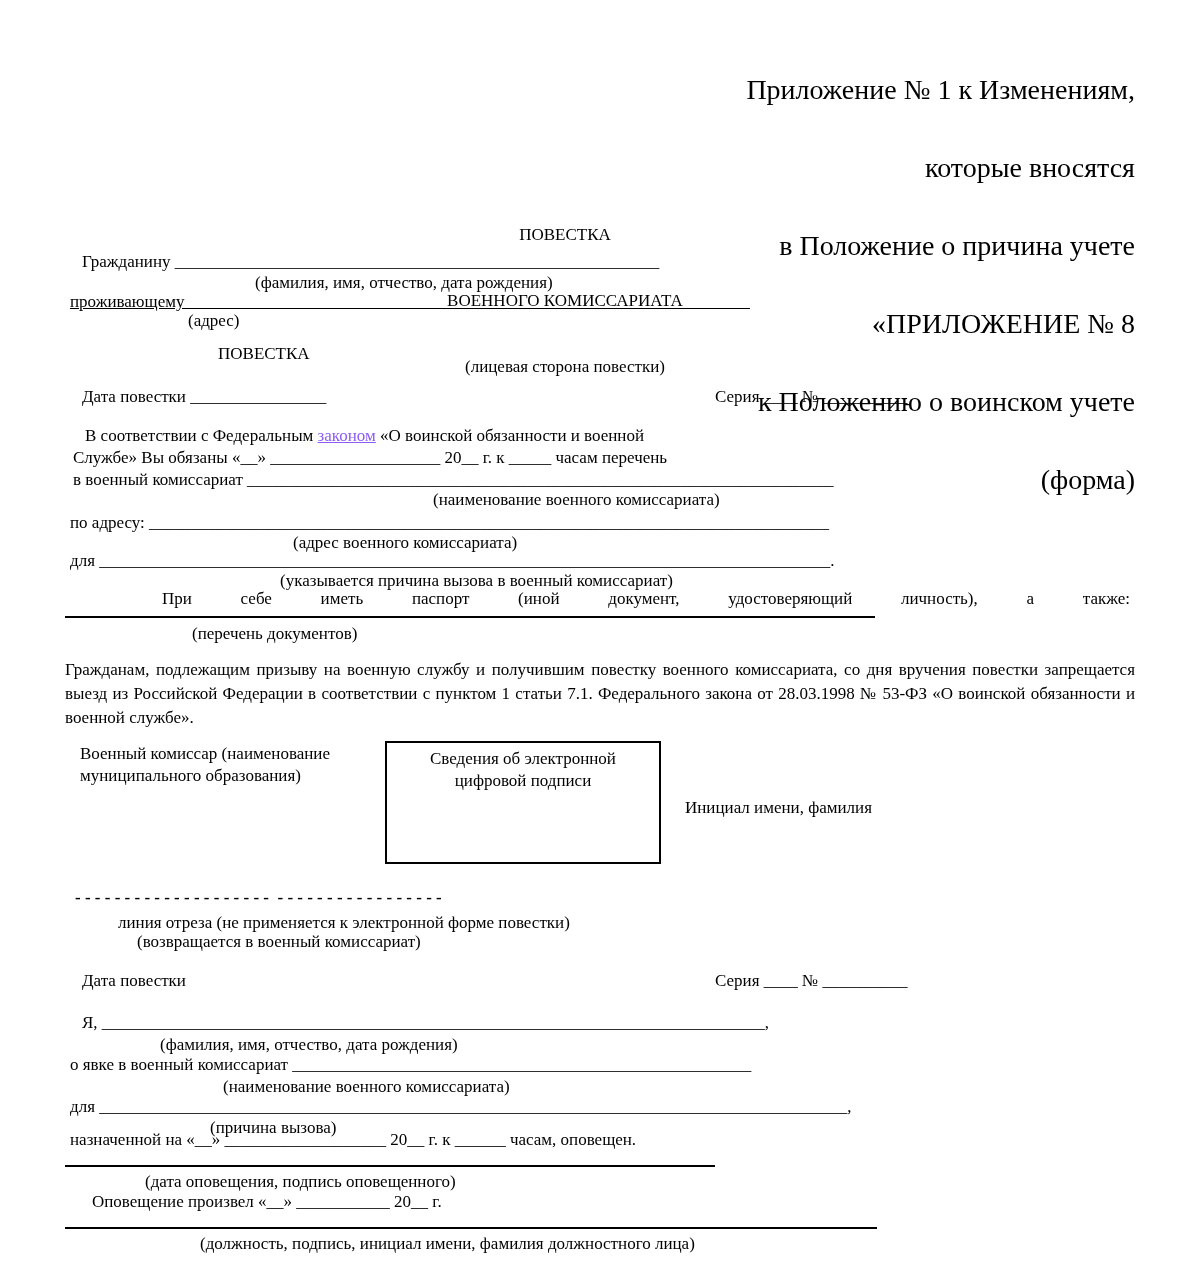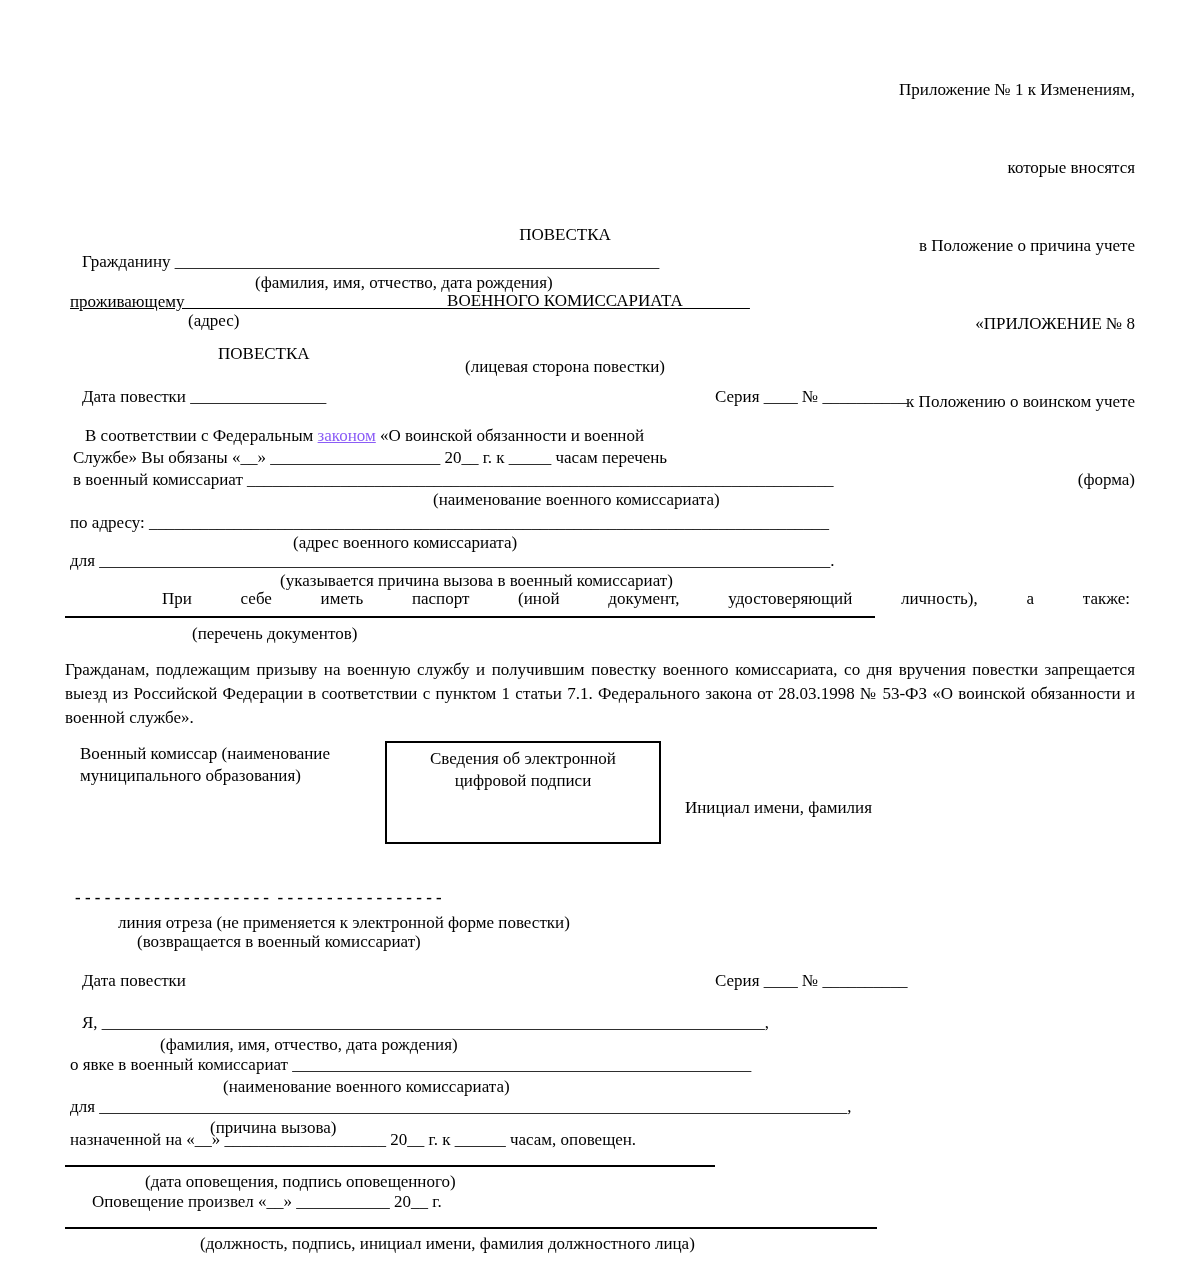--- a/index.html
+++ b/index.html
@@ -9,21 +9,21 @@
     height:1284px;
     background:#ffffff;
     color:#000;
     font-family:"Liberation Serif","DejaVu Serif",serif;
     font-size:17px;
     overflow:hidden;
   }
   .abs{position:absolute;white-space:pre;line-height:21px;}
   a.law-link{color:#8b5cf6;text-decoration:underline;cursor:pointer;}
 
-  #appendix-block{position:absolute;right:65px;top:25px;text-align:right;font-size:17px;line-height:26px;white-space:pre;}
+  #appendix-block{position:absolute;right:65px;top:25px;text-align:right;font-size:28px;line-height:26px;white-space:pre;}
   #title-block{position:absolute;left:65px;top:180px;width:1000px;text-align:center;line-height:22px;white-space:pre;}
 
   #citizen-line{left:82px;top:251px;}
   #citizen-hint{left:255px;top:272px;}
   #residing-line{left:70px;top:291px;text-decoration:underline;}
   #residing-hint{left:188px;top:310px;}
   #summons-subtitle{left:218px;top:343px;}
   #date-line-front{left:82px;top:386px;}
   #series-front{left:715px;top:386px;}
 
@@ -37,21 +37,21 @@
   #reason-hint{left:280px;top:570px;}
 
   #bring-line{position:absolute;left:162px;top:588px;width:968px;text-align:justify;text-align-last:justify;white-space:normal;line-height:21px;}
   .rule{position:absolute;border-top:2px solid #000;height:0;}
   #documents-rule{left:65px;top:616px;width:810px;}
   #documents-hint{left:192px;top:623px;}
 
   #ban-par{position:absolute;left:65px;top:658px;width:1070px;text-align:justify;white-space:normal;line-height:24px;}
 
   #commissar-label{left:80px;top:743px;white-space:pre-line;line-height:22px;}
-  #esign-box{position:absolute;left:385px;top:741px;width:276px;height:103px;border:2px solid #000;text-align:center;padding-top:5px;line-height:22px;white-space:pre-line;box-sizing:border-box;}
+  #esign-box{position:absolute;left:385px;top:741px;width:276px;height:123px;border:2px solid #000;text-align:center;padding-top:5px;line-height:22px;white-space:pre-line;box-sizing:border-box;}
   #initials-label{left:685px;top:797px;}
 
   #cut-dashes{left:75px;top:887px;font-weight:bold;}
   #cut-label1{left:118px;top:912px;}
   #cut-label2{left:137px;top:931px;}
 
   #date-label-stub{left:82px;top:970px;}
   #series-stub{left:715px;top:970px;}
 
   #i-line{left:82px;top:1012px;}

